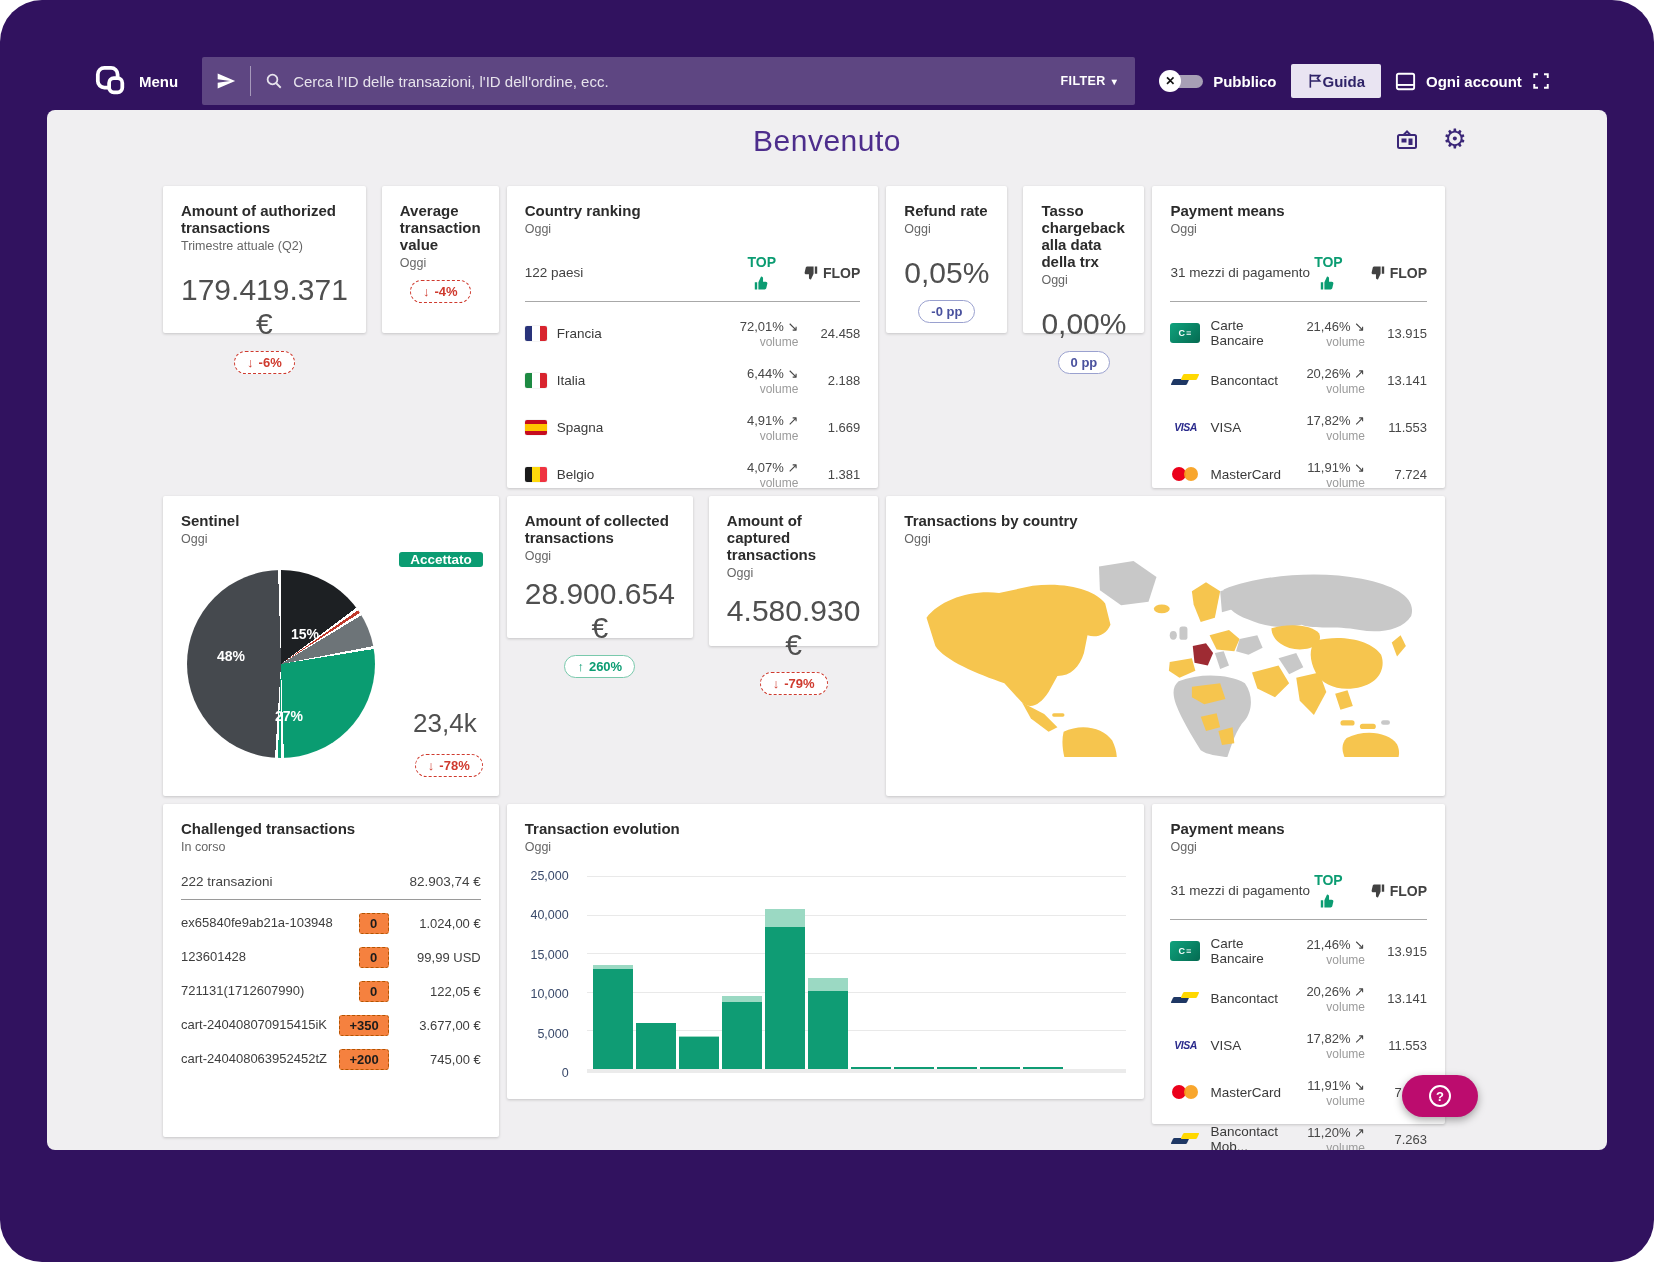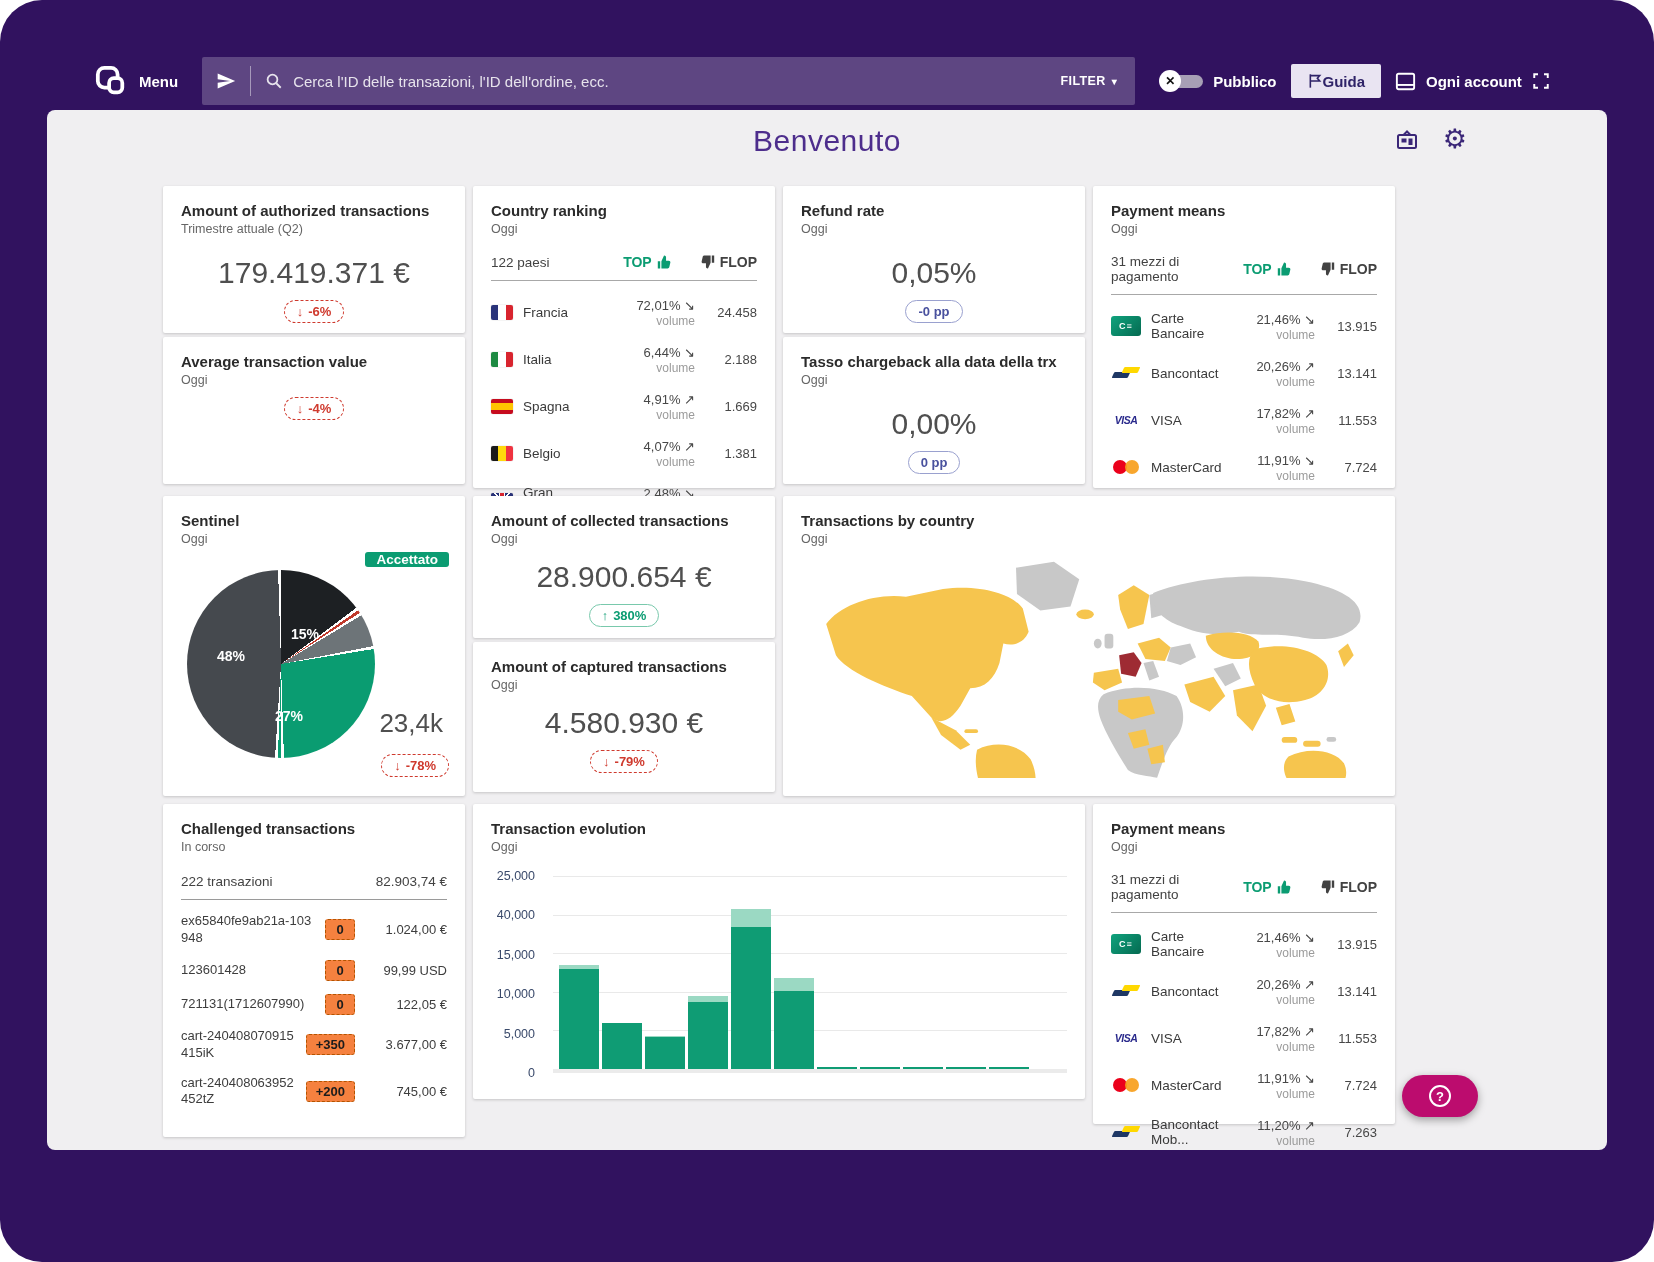--- a/index.html
+++ b/index.html
@@ -35,41 +35,41 @@
   .account-group{display:flex;align-items:center;gap:10px;cursor:pointer;}
 
   
   .content{position:absolute;left:47px;right:47px;top:110px;bottom:112px;background:var(--bg);border-radius:8px;overflow:hidden;}
   .page-header{position:relative;height:62px;display:flex;align-items:center;justify-content:center;}
   .page-title{font-size:30px;color:#4d2d8c;letter-spacing:.5px;}
   .header-icons{position:absolute;right:140px;top:16px;display:flex;align-items:center;gap:24px;color:#3b2778;}
   .gear{font-size:27px;line-height:1;cursor:pointer;color:#3b2778;}
 
   .grid{margin:14px 212px 0 116px;display:grid;grid-template-columns:repeat(4,1fr);gap:8px;align-items:start;}
-  .stack{display:flex;flex-direction:column;gap:4px;}
+  .stack{display:flex;gap:16px;}
   .card{background:#fff;border-radius:2px;box-shadow:0 1px 3px rgba(0,0,0,.18);padding:16px 18px;position:relative;}
   .card-title{font-size:15px;font-weight:bold;color:#2b2b2b;}
   .card-sub{font-size:12.5px;color:#666;margin-top:3px;}
   .span2{grid-column:span 2;}
 
   .h147{height:147px;} .h302{height:302px;} .h300{height:300px;} .h142{height:142px;} .h150{height:150px;}
   .h333{height:333px;} .h295{height:295px;} .h320{height:320px;}
 
   .kpi{ text-align:center;}
   .kpi-value{font-size:30px;color:#4f4f4f;margin-top:20px;}
   .kpi-value.sm-top{margin-top:14px;}
   .pill{display:inline-flex;align-items:center;gap:5px;padding:3px 12px;border-radius:14px;font-size:13px;font-weight:bold;margin-top:10px;background:#fff;}
   .pill.red{color:var(--red);border:1px dashed var(--red);}
   .pill.green{color:var(--green);border:1px solid #79c9ac;}
   .pill.indigo{color:var(--indigo);border:1px solid #9aa1cf;}
 
   
   .rank-head{display:flex;align-items:center;margin-top:18px;padding-bottom:10px;border-bottom:1px solid #a8a8a8;}
   .rank-count{font-size:13.5px;color:#424242;flex:1;}
-  .top-label{display:flex;align-items:center;gap:5px;font-size:14px;font-weight:bold;color:var(--green);margin-right:26px;cursor:pointer;}
+  .top-label{display:flex;align-items:center;gap:5px;font-size:14px;font-weight:bold;color:var(--green);margin-right:26px;cursor:pointer;flex-direction:column;}
   .flop-label{display:flex;align-items:center;gap:5px;font-size:14px;font-weight:bold;color:#424242;cursor:pointer;}
   .rank-row{display:flex;align-items:center;margin-top:15px;justify-content:flex-end;}
   .rank-name{font-size:13.5px;color:#3a3a3a;margin-left:10px;flex:1;}
   .rank-mid{text-align:right;width:84px;}
   .rank-pct{font-size:13px;color:#474747;white-space:nowrap;}
   .rank-vol{font-size:12px;color:#9b9b9b;}
   .rank-val{width:62px;text-align:right;font-size:13px;color:#474747;}
 
   .flag{width:22px;height:15px;border-radius:2px;flex:0 0 22px;box-shadow:0 0 1px rgba(0,0,0,.4);}
   .flag.fr{background:linear-gradient(90deg,#29337a 33%,#fff 33% 66%,#d8242e 66%);}
@@ -421,21 +421,21 @@
           </span>
       </div>
 
       <div class="stack">
         <div class="card kpi h142">
           <div class="card-title" style="text-align:left">Amount of collected transactions</div>
           <div class="card-sub" style="text-align:left">Oggi</div>
           <div class="kpi-value sm-top">28.900.654 €</div>
           <span class="pill green">
               <span>↑</span>
-              <span>380%</span>
+              <span>260%</span>
             </span>
         </div>
         <div class="card kpi h150">
           <div class="card-title" style="text-align:left">Amount of captured transactions</div>
           <div class="card-sub" style="text-align:left">Oggi</div>
           <div class="kpi-value sm-top">4.580.930 €</div>
           <span class="pill red">
               <span>↓</span>
               <span>-79%</span>
             </span>

